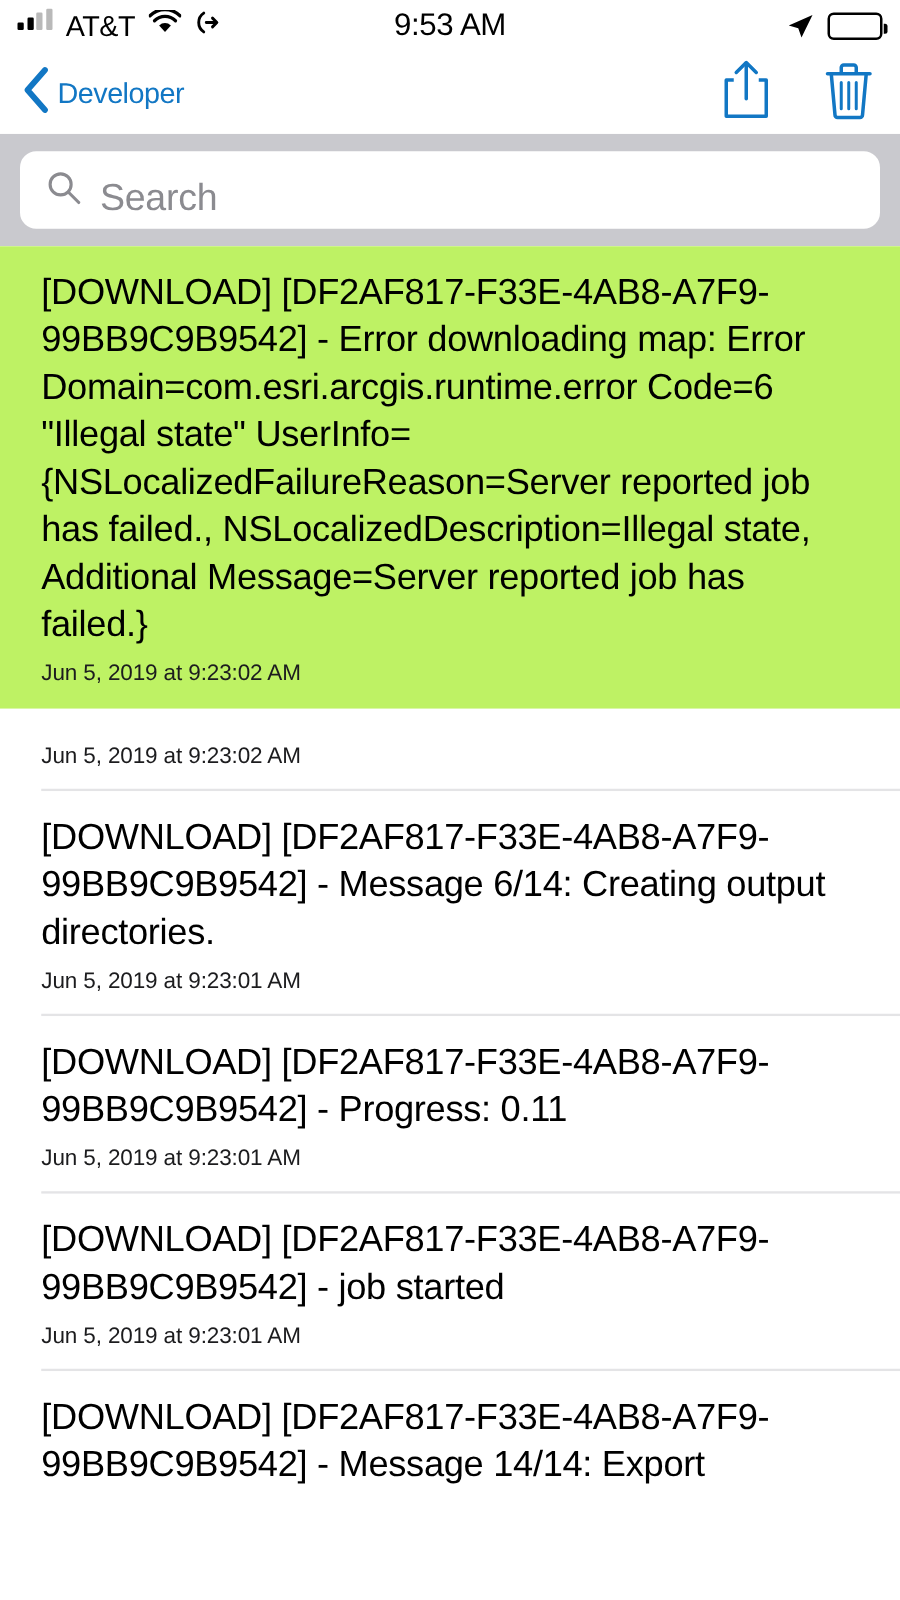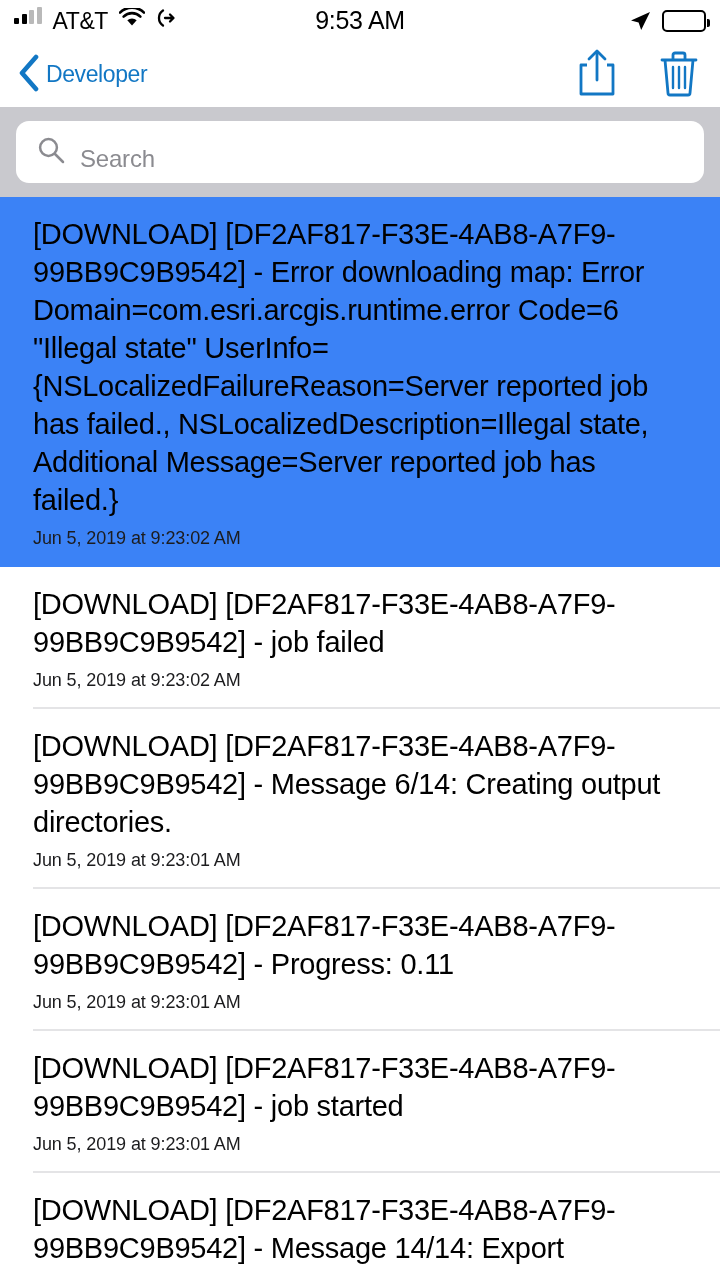--- a/index.html
+++ b/index.html
@@ -156,39 +156,39 @@
     height: 62px;
     background: #ffffff;
     border-radius: 13px;
     display: flex;
     align-items: center;
     padding: 0 20px;
     gap: 14px;
     cursor: text;
   }
   .search-placeholder {
-    font-size: 24px;
+    font-size: 30px;
     color: #8b8b90;
     letter-spacing: -0.2px;
     margin-top: 14px;
   }
 
   
   .log-list {
     background: #ffffff;
     width: 100%;
   }
   .log-row {
     padding: 18px 20px 14px 33px;
     background: #ffffff;
     position: relative;
     cursor: default;
   }
   .log-row.selected {
-    background: #3b82f6;
+    background: #bef264;
   }
   .log-row .sep {
     position: absolute;
     left: 33px;
     right: 0;
     bottom: 0;
     height: 2px;
     background: #e4e4e6;
   }
 
@@ -292,21 +292,20 @@
       <span class="search-placeholder">Search</span>
     </div>
   </div>
 
   <div class="log-list" id="log-list">
       <div class="log-row selected">
         <div class="log-message">[DOWNLOAD] [DF2AF817-F33E-4AB8-A7F9-99BB9C9B9542] - Error downloading map: Error Domain=com.esri.arcgis.runtime.error Code=6 "Illegal state" UserInfo={NSLocalizedFailureReason=Server reported job has failed., NSLocalizedDescription=Illegal state, Additional Message=Server reported job has failed.}</div>
         <div class="log-date">Jun 5, 2019 at 9:23:02 AM</div>
       </div>
       <div class="log-row">
-        <div class="log-message">[DOWNLOAD] [DF2AF817-F33E-4AB8-A7F9-99BB9C9B9542] - job failed</div>
         <div class="log-date">Jun 5, 2019 at 9:23:02 AM</div>
         <div class="sep"></div>
       </div>
       <div class="log-row">
         <div class="log-message">[DOWNLOAD] [DF2AF817-F33E-4AB8-A7F9-99BB9C9B9542] - Message 6/14: Creating output directories.</div>
         <div class="log-date">Jun 5, 2019 at 9:23:01 AM</div>
         <div class="sep"></div>
       </div>
       <div class="log-row">
         <div class="log-message">[DOWNLOAD] [DF2AF817-F33E-4AB8-A7F9-99BB9C9B9542] - Progress: 0.11</div>

